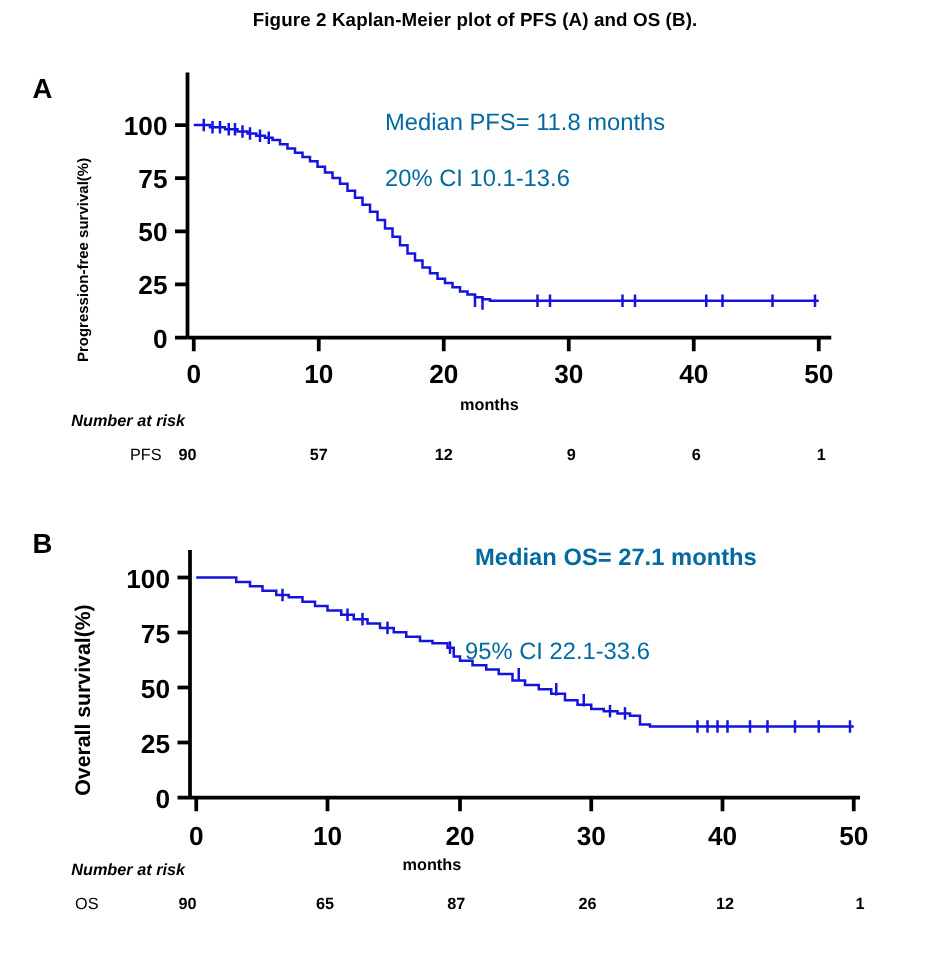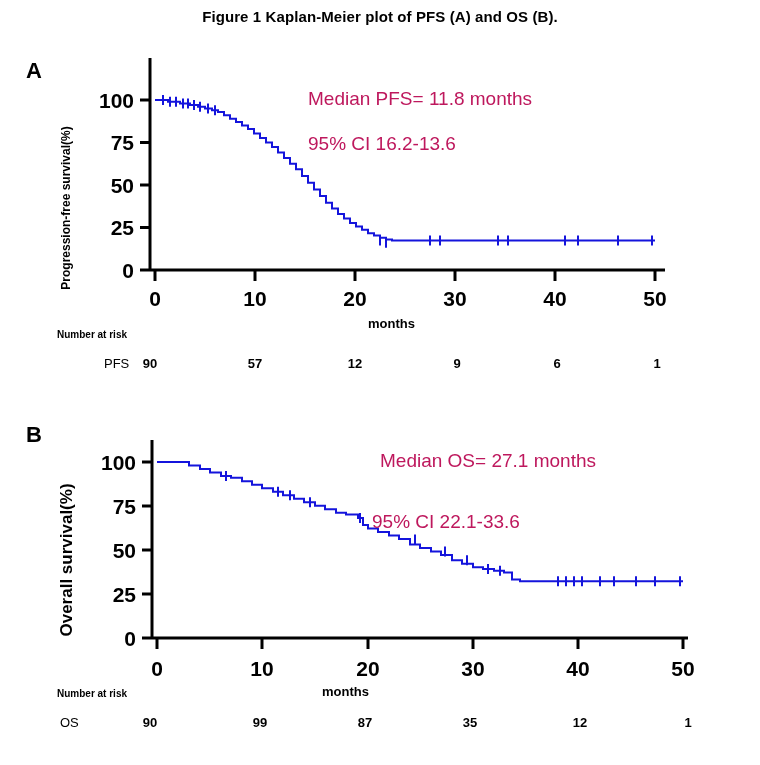--- a/index.html
+++ b/index.html
@@ -42,28 +42,29 @@
 
   .plot-svg {
     position: absolute;
     left: 0;
     top: 0;
   }
 
   .annot {
     position: absolute;
     font-size: 19px;
-    color: #be185d;
+    color: #0369a1;
     white-space: nowrap;
   }
 
   .risk-title {
     position: absolute;
-    font-size: 10px;
-    font-weight: bold;
+    font-size: 13px;
+    font-weight: bold;
+    font-style: italic;
   }
   .risk-label {
     position: absolute;
     font-size: 13px;
   }
   .risk-val {
     position: absolute;
     font-size: 13px;
     text-align: center;
     width: 40px;
@@ -72,21 +73,21 @@
 
   .axis-title-x {
     position: absolute;
     font-size: 13px;
     font-weight: bold;
   }
 </style>
 </head>
 <body>
 
-<div class="figure-title">Figure 1 Kaplan-Meier plot of PFS (A) and OS (B).</div>
+<div class="figure-title">Figure 2 Kaplan-Meier plot of PFS (A) and OS (B).</div>
 
 <div class="panel" id="panel-a">
 
   <div class="panel-letter" style="left:26px; top:10px;">A</div>
 
   <svg class="plot-svg" width="760" height="290" viewBox="0 0 760 290">
 
     <text x="-160" y="70" transform="rotate(-90)" text-anchor="middle" font-family="Liberation Sans, sans-serif" font-size="12" font-weight="bold" fill="#000">Progression-free survival(%)</text>
 
     <line x1="150" y1="10" x2="150" y2="222" stroke="#000" stroke-width="3"></line>
@@ -143,21 +144,21 @@
       <line x1="498" y1="187.5" x2="498" y2="197.5"></line>
       <line x1="508" y1="187.5" x2="508" y2="197.5"></line>
       <line x1="565" y1="187.5" x2="565" y2="197.5"></line>
       <line x1="578" y1="187.5" x2="578" y2="197.5"></line>
       <line x1="618" y1="187.5" x2="618" y2="197.5"></line>
       <line x1="652" y1="187.5" x2="652" y2="197.5"></line>
     </g>
   </svg>
 
   <div class="annot" style="left:308px; top:40px;">Median PFS= 11.8 months</div>
-  <div class="annot" style="left:308px; top:85px;">95% CI 16.2-13.6</div>
+  <div class="annot" style="left:308px; top:85px;">20% CI 10.1-13.6</div>
 
   <div class="axis-title-x" style="left:368px; top:268px;">months</div>
 
   <div class="risk-title" style="left:57px; top:281px;">Number at risk</div>
   <div class="risk-label" style="left:57px; top:308px;margin-left:47px;">PFS</div>
   <div class="risk-val" style="left:130px; top:308px;">90</div>
   <div class="risk-val" style="left:235px; top:308px;">57</div>
   <div class="risk-val" style="left:335px; top:308px;">12</div>
   <div class="risk-val" style="left:437px; top:308px;">9</div>
   <div class="risk-val" style="left:537px; top:308px;">6</div>
@@ -225,26 +226,26 @@
       <line x1="574" y1="176.2" x2="574" y2="186.2"></line>
       <line x1="582" y1="176.2" x2="582" y2="186.2"></line>
       <line x1="600" y1="176.2" x2="600" y2="186.2"></line>
       <line x1="614" y1="176.2" x2="614" y2="186.2"></line>
       <line x1="636" y1="176.2" x2="636" y2="186.2"></line>
       <line x1="655" y1="176.2" x2="655" y2="186.2"></line>
       <line x1="680" y1="176.2" x2="680" y2="186.2"></line>
     </g>
   </svg>
 
-  <div class="annot" style="left:380px; top:50px;">Median OS= 27.1 months</div>
+  <div class="annot" style="left:380px; top:36px;font-weight:bold;">Median OS= 27.1 months</div>
   <div class="annot" style="left:372px; top:95px;margin-top:16px;">95% CI 22.1-33.6</div>
 
   <div class="axis-title-x" style="left:322px; top:284px;">months</div>
 
   <div class="risk-title" style="left:57px; top:288px;">Number at risk</div>
   <div class="risk-label" style="left:60px; top:315px;">OS</div>
   <div class="risk-val" style="left:130px; top:315px;">90</div>
-  <div class="risk-val" style="left:240px; top:315px;">99</div>
+  <div class="risk-val" style="left:240px; top:315px;">65</div>
   <div class="risk-val" style="left:345px; top:315px;">87</div>
-  <div class="risk-val" style="left:450px; top:315px;">35</div>
+  <div class="risk-val" style="left:450px; top:315px;">26</div>
   <div class="risk-val" style="left:560px; top:315px;">12</div>
   <div class="risk-val" style="left:668px; top:315px;">1</div>
 </div>
 
 </body></html>

